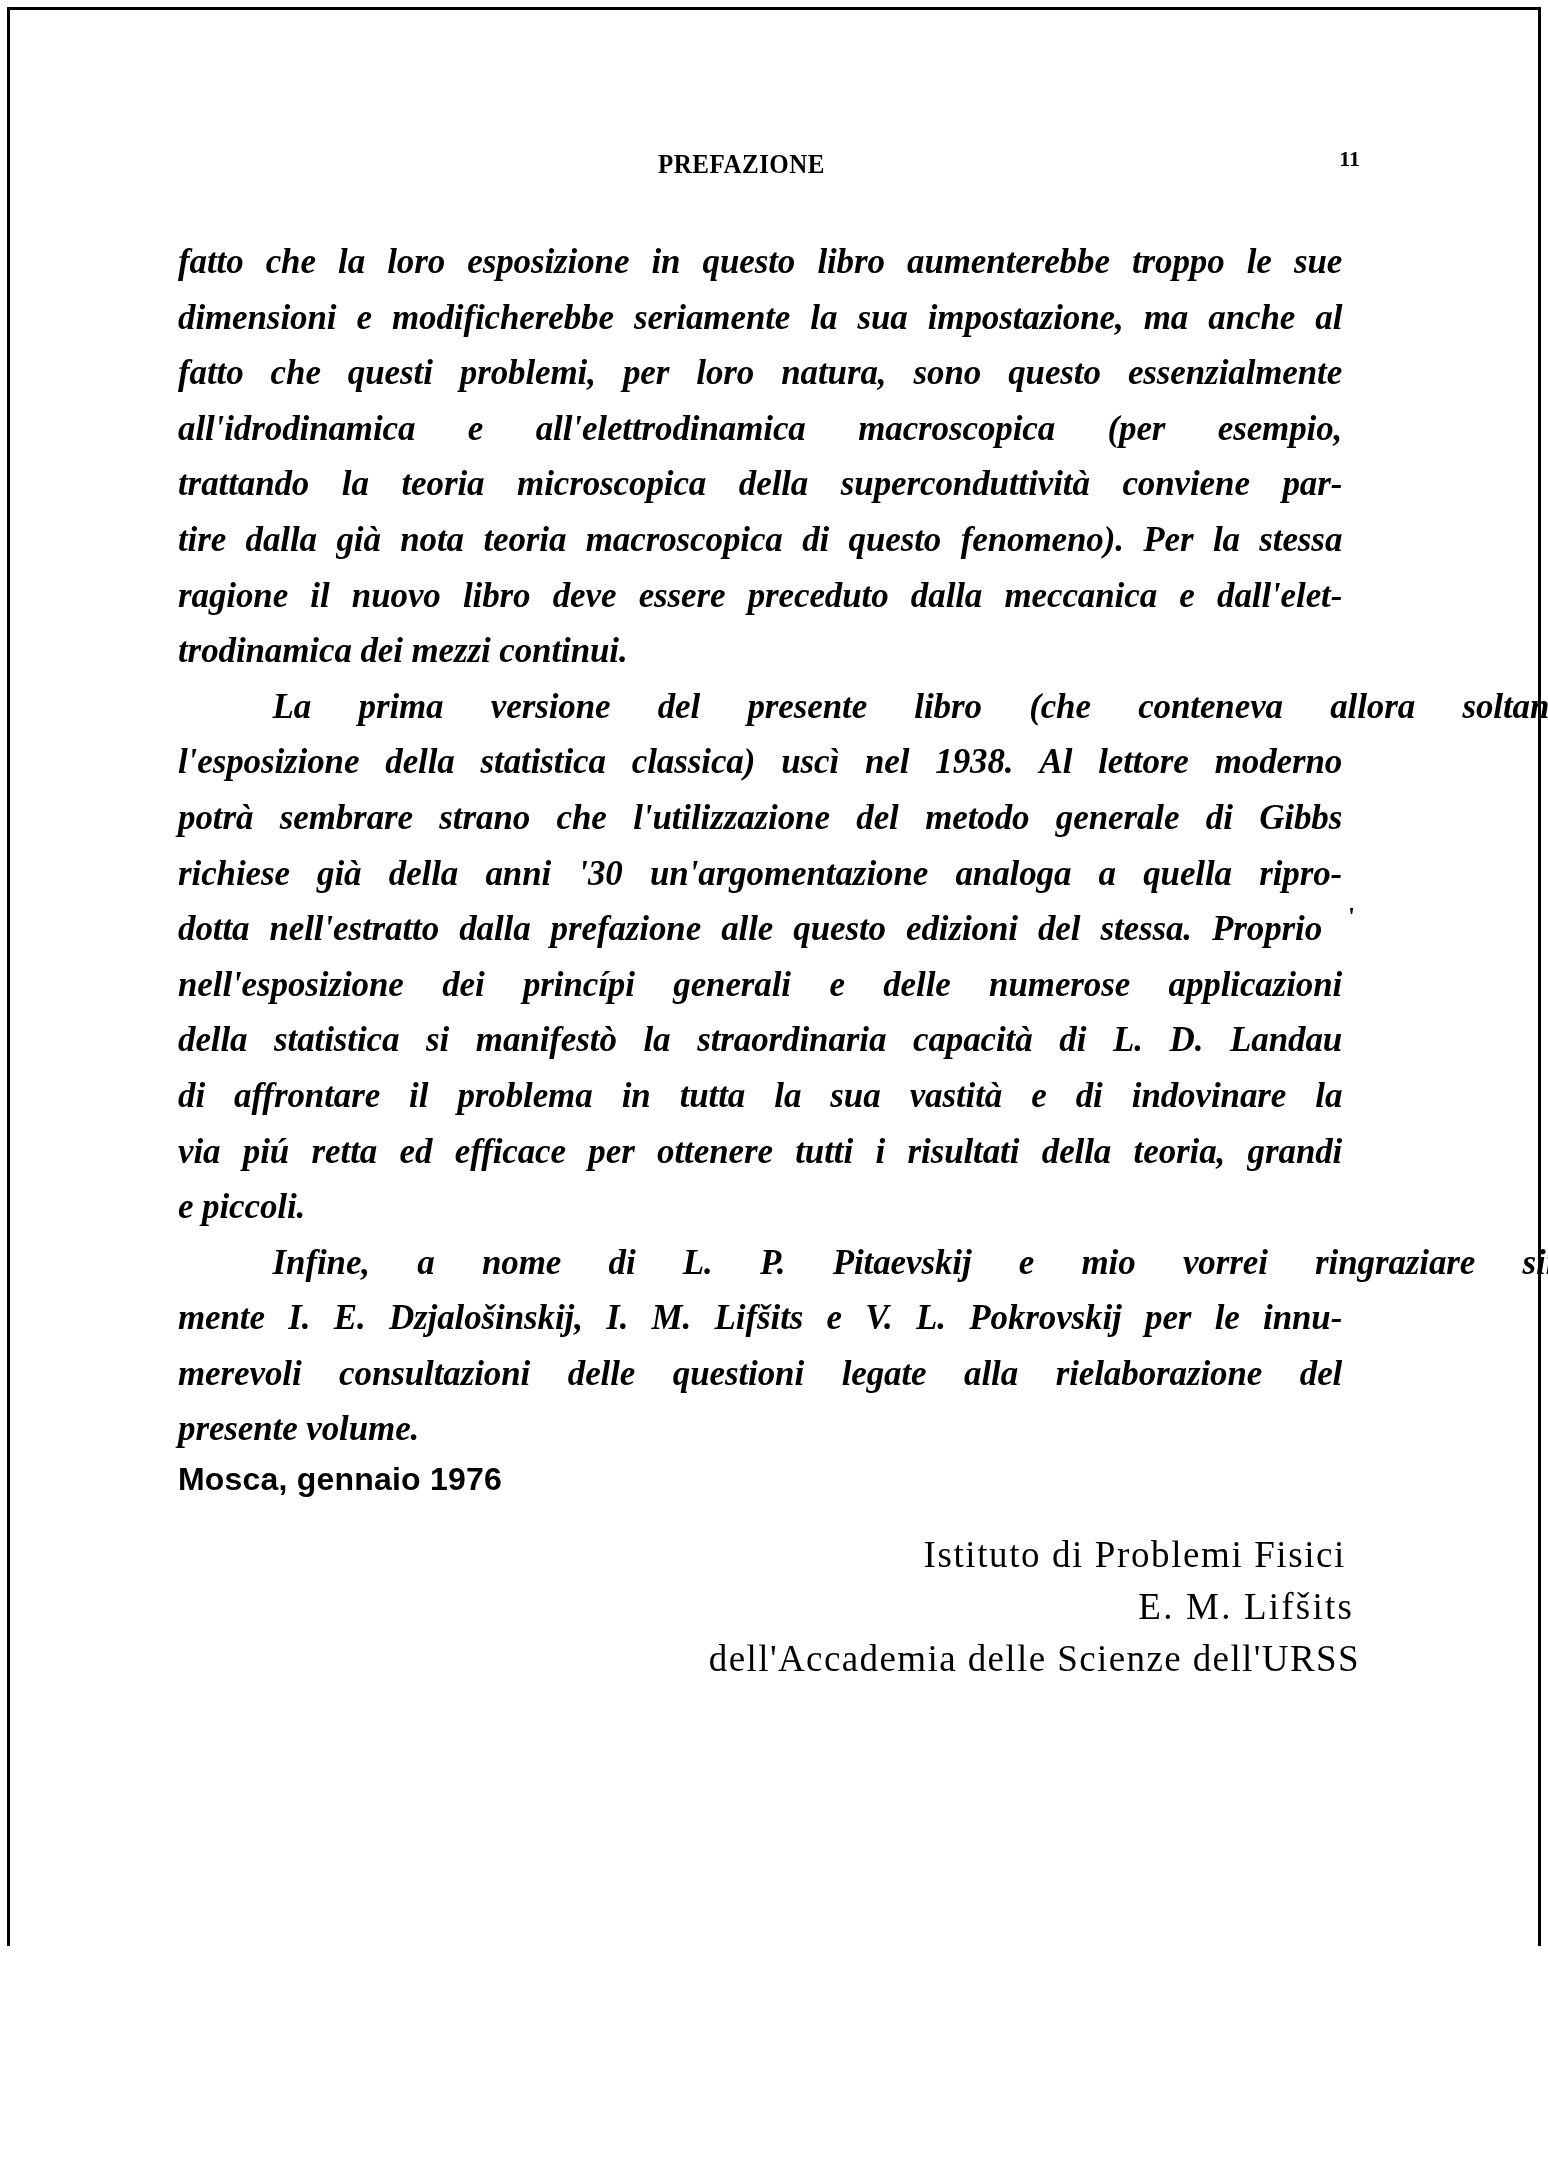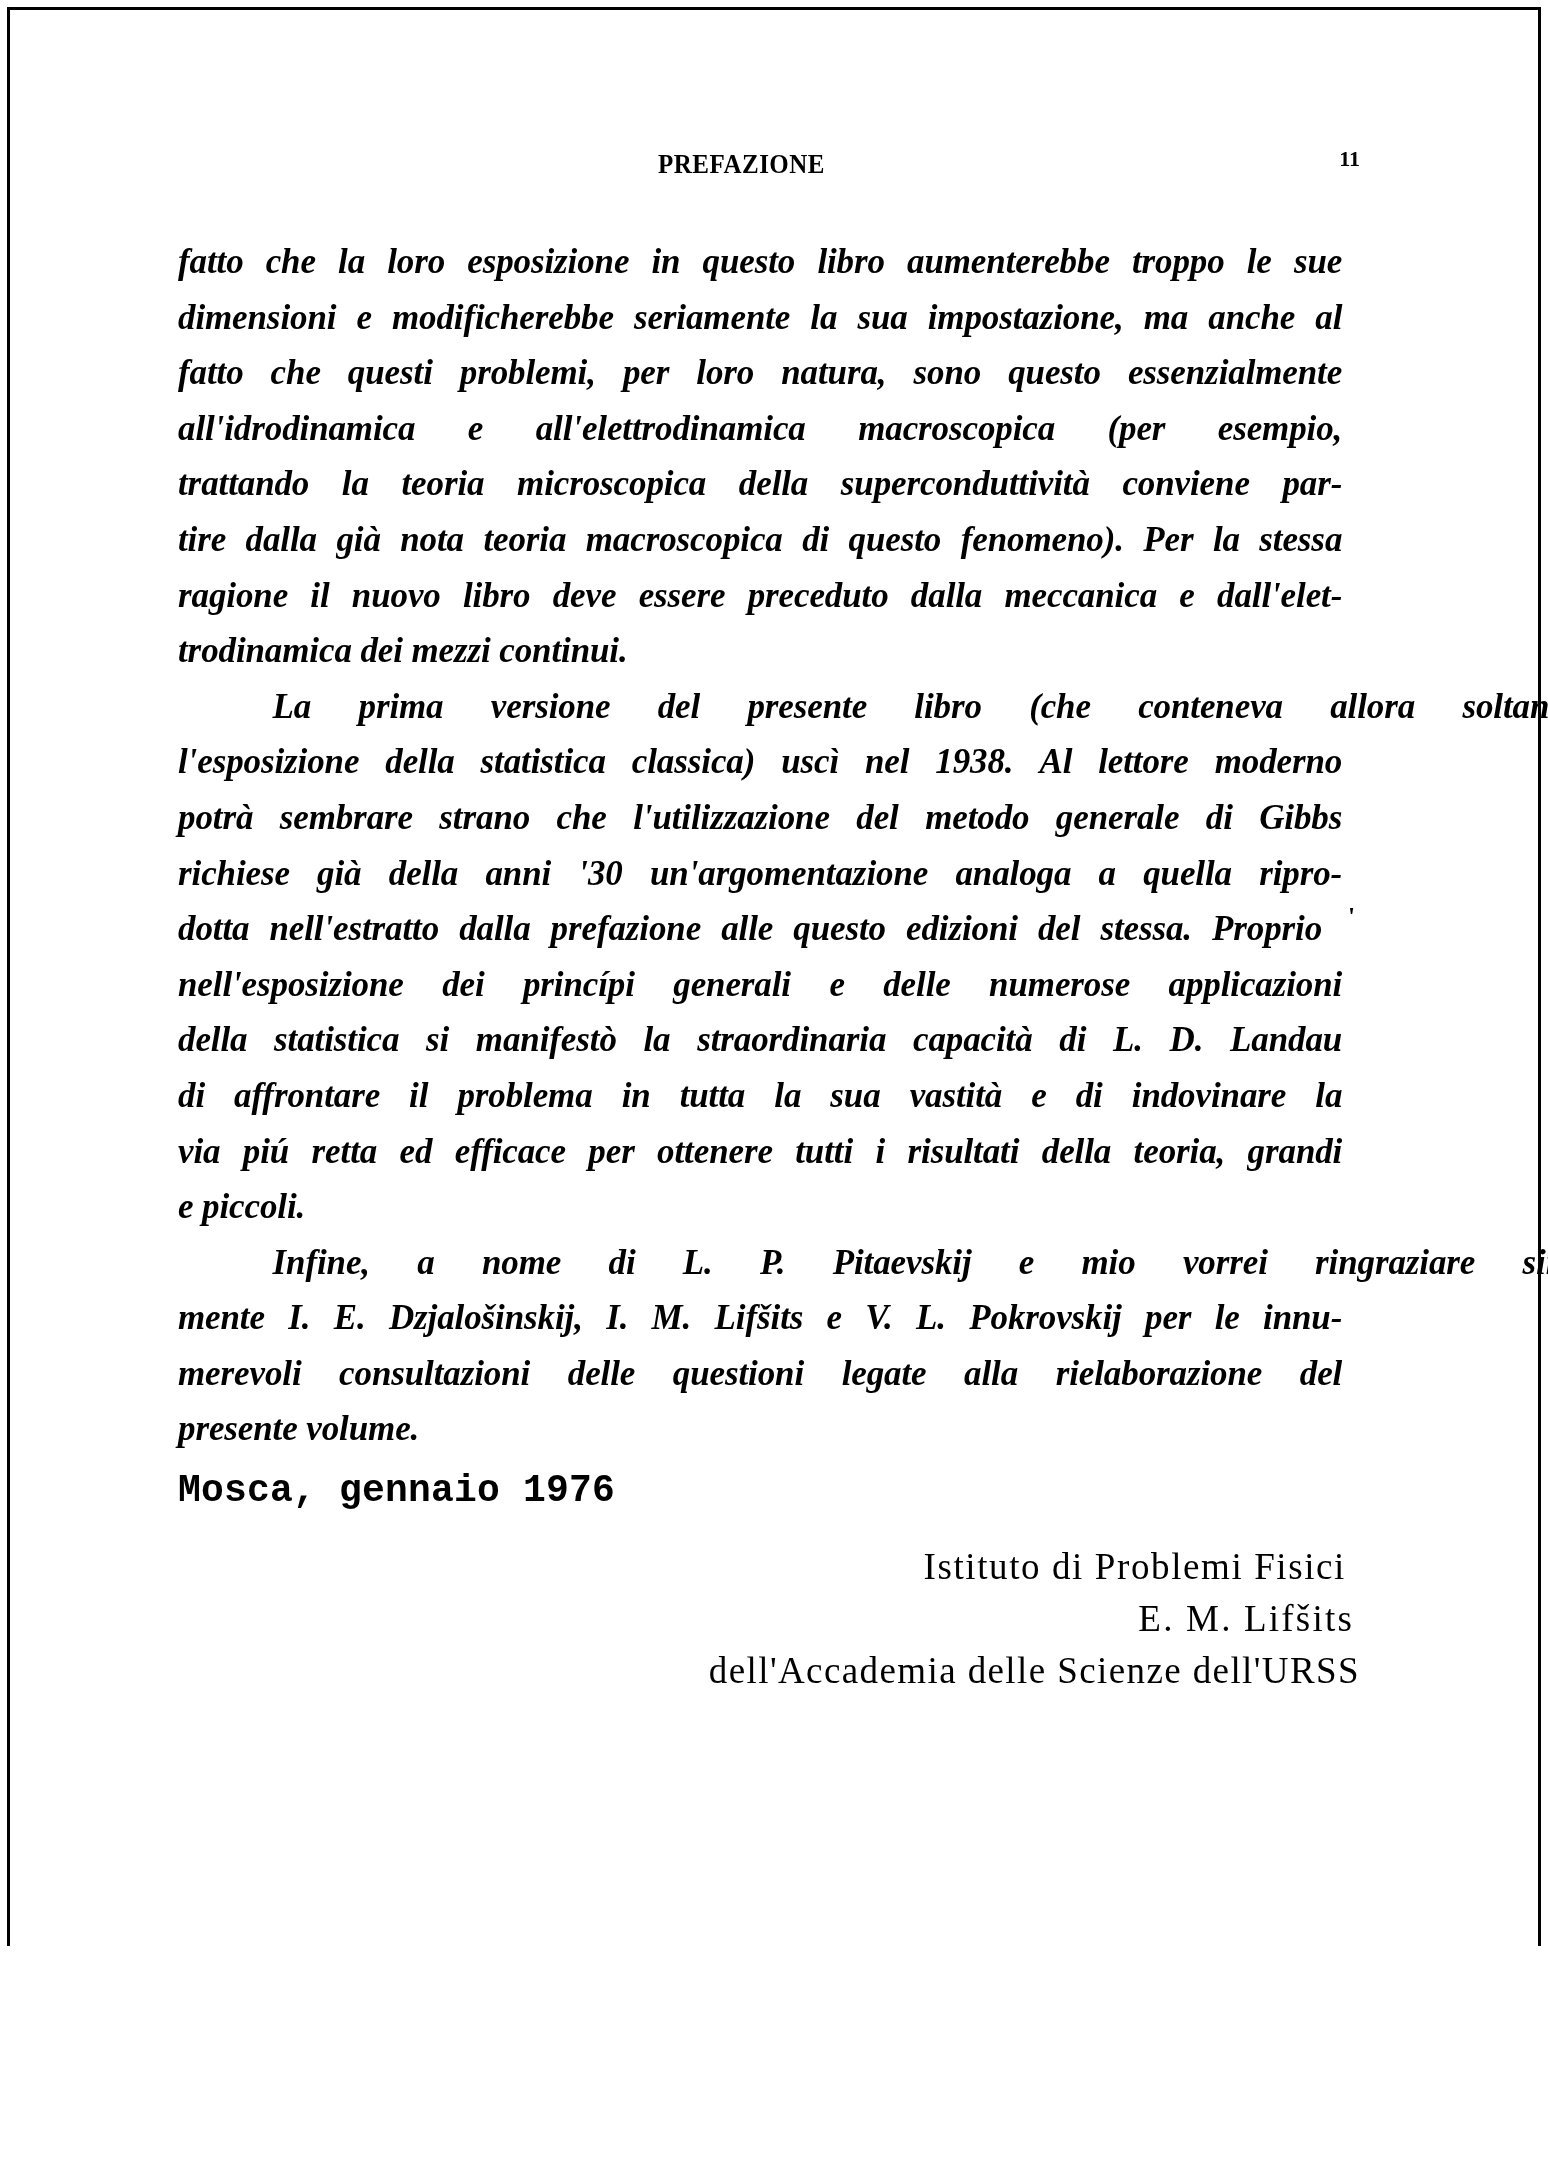--- a/index.html
+++ b/index.html
@@ -106,27 +106,27 @@
     position: absolute;
     left: 6px;
     top: -12px;
     font-style: normal;
     font-weight: 700;
     font-size: 26px;
   }
 
   
   .dateline {
-    font-family: Liberation Mono, monospace;
+    font-family: Liberation Sans, sans-serif;
     font-style: normal;
     font-weight: 700;
-    font-size: 38px;
+    font-size: 32px;
     line-height: 44px;
     letter-spacing: 0.2px;
-    margin-top: 12px;
+    margin-top: 0;
   }
 
   
   .signature {
     margin-top: 28px;
     text-align: right;
     width: 1182px;
   }
   .sig-line {
     font-family: "Liberation Serif", "DejaVu Serif", serif;

